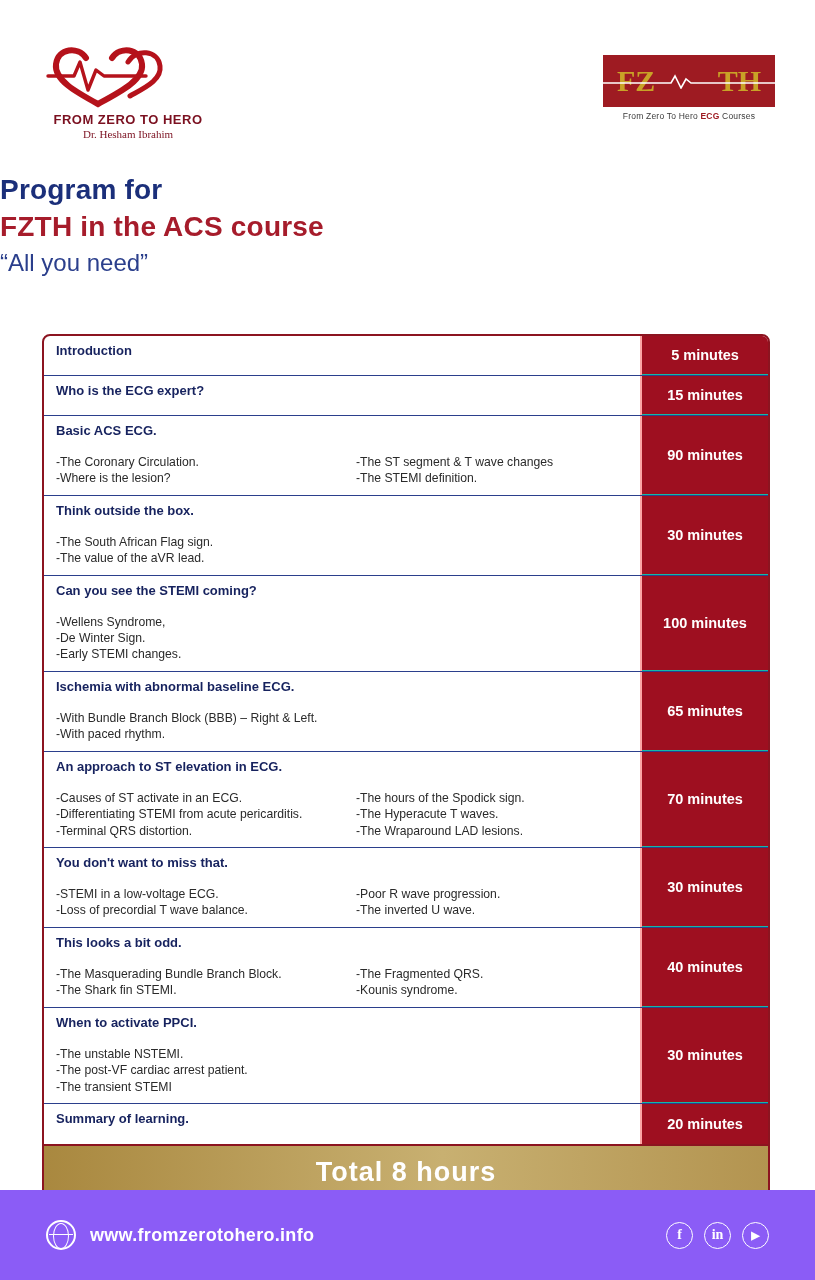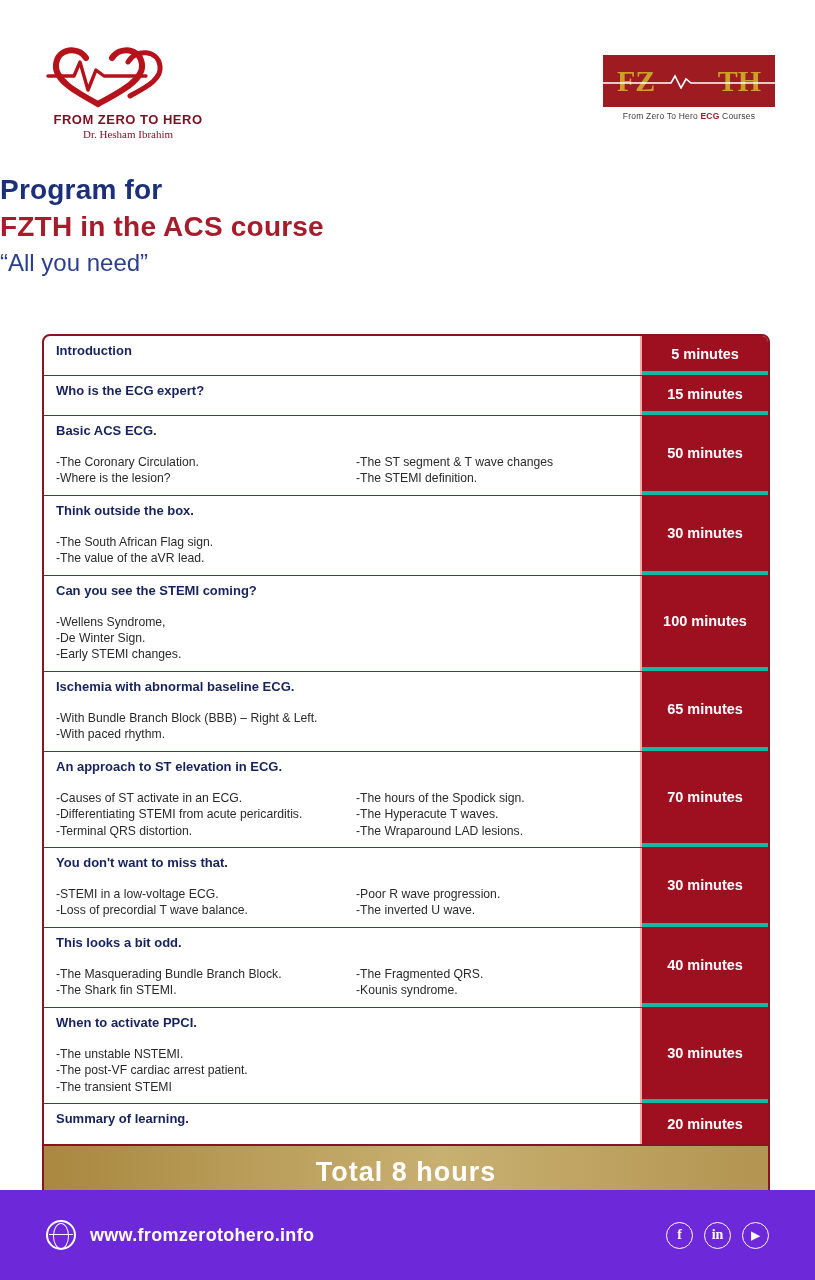--- a/index.html
+++ b/index.html
@@ -125,21 +125,21 @@
   .cell-right {
     flex: 0 0 126px;
     background: #9e0f20;
     color: #ffffff;
     font-weight: bold;
     font-size: 14.5px;
     display: flex;
     align-items: center;
     justify-content: center;
     text-align: center;
-    border-bottom: 4px solid #14b8a6;
+    border-bottom: 1px solid #14b8a6;
   }
   .row:last-of-type .cell-right { border-bottom: none; }
   .item-title {
     font-size: 13px;
     font-weight: bold;
     color: #16225e;
     line-height: 1.3;
   }
   .sub-cols {
     display: flex;
@@ -169,21 +169,21 @@
     border-top: 2px solid #8c1420;
   }
 
   
   .footer {
     position: absolute;
     left: 0;
     bottom: 0;
     width: 815px;
     height: 90px;
-    background: #6d28d9;
+    background: #8b5cf6;
     display: flex;
     align-items: center;
     padding: 0 46px;
     justify-content: space-between;
   }
   .footer-left { display: flex; align-items: center; gap: 14px; }
   .globe {
     width: 30px; height: 30px; border-radius: 50%;
     border: 2px solid #fff;
     position: relative;
@@ -269,21 +269,21 @@
             <div class="sub-col col-a">
               <div class="sub">-The Coronary Circulation.</div>
               <div class="sub">-Where is the lesion?</div>
             </div>
             <div class="sub-col col-b">
               <div class="sub">-The ST segment &amp; T wave changes</div>
               <div class="sub">-The STEMI definition.</div>
             </div>
           </div>
         </div>
-        <div class="cell-right">50 minutes</div>
+        <div class="cell-right">90 minutes</div>
       </div>
       <div class="row">
         <div class="cell-left">
           <div class="item-title">Think outside the box.</div>
           <div class="sub-cols">
             <div class="sub-col col-a">
               <div class="sub">-The South African Flag sign.</div>
               <div class="sub">-The value of the aVR lead.</div>
             </div>
           </div>

